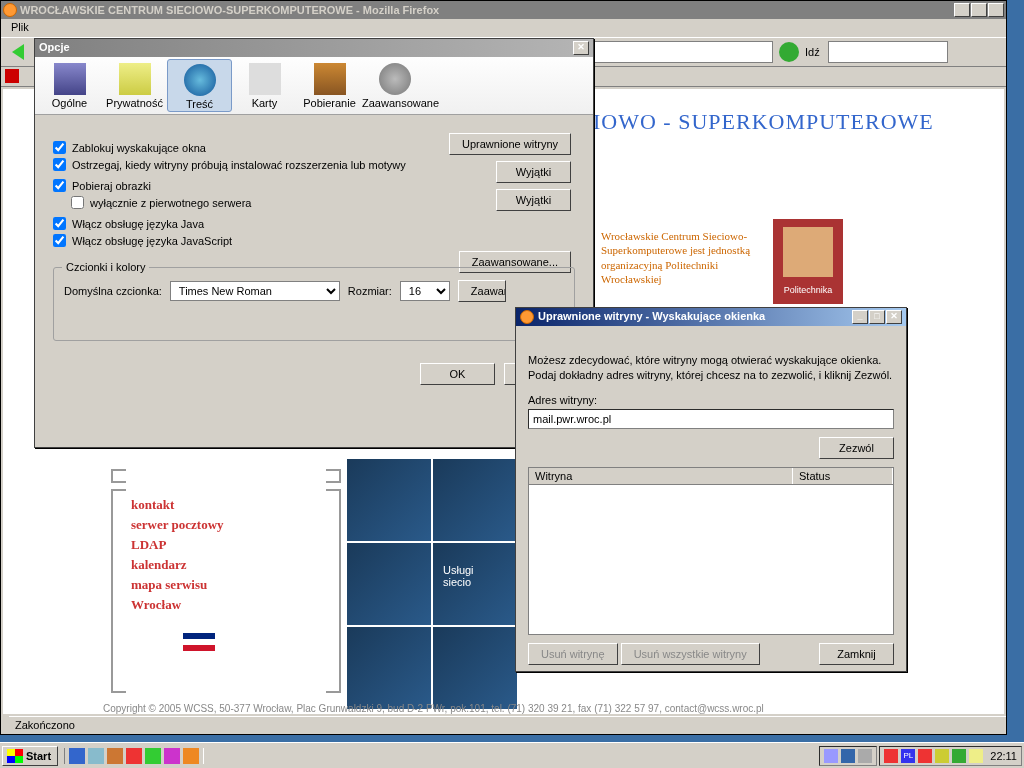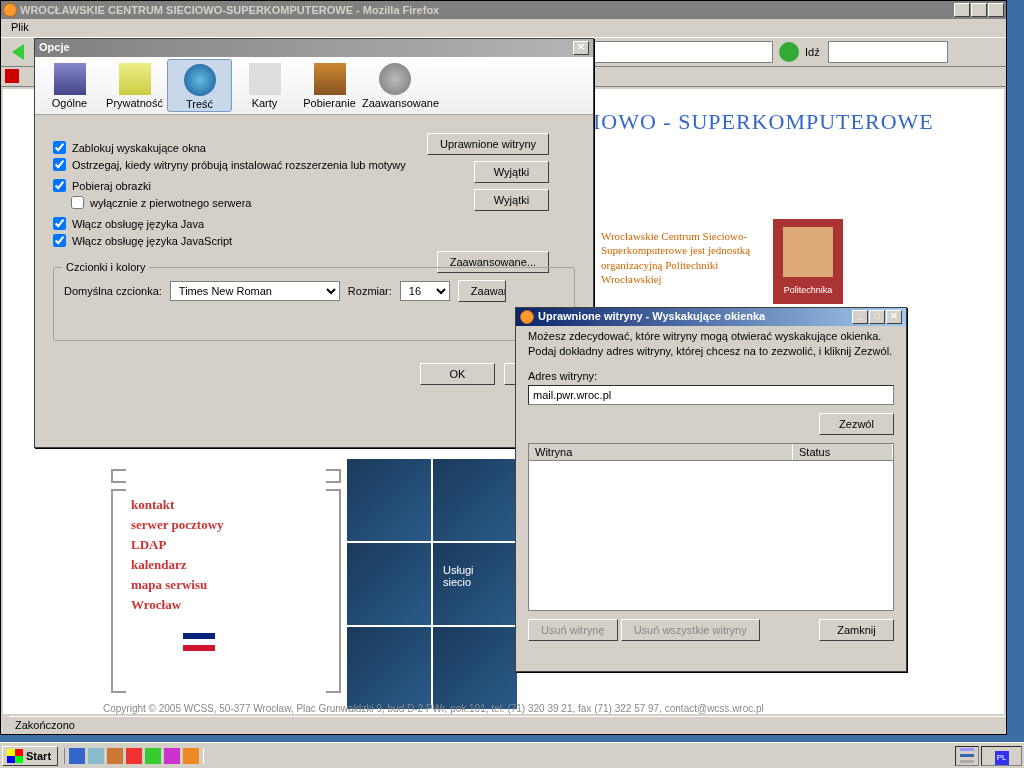--- a/index.html
+++ b/index.html
@@ -53,39 +53,39 @@
 .opt-tabs { height: 58px; background: linear-gradient(#fefefe, #f0f0f0); border-bottom: 1px solid #a0a0a0; display: flex; padding: 2px; }
 .opt-tab { width: 65px; text-align: center; padding: 4px 0; cursor: pointer; }
 .opt-tab.active { background: #c8d8ea; border: 1px solid #7a9ac8; border-radius: 3px; }
 .opt-tab-icon { width: 32px; height: 32px; margin: 0 auto 2px; }
 .opt-body { padding: 12px 18px 8px; }
 .opt-group { border: 1px solid #a0a0a0; border-radius: 3px; padding: 12px 10px 10px; margin: 6px 0; position: relative; }
 .opt-group-title { position: absolute; top: -7px; left: 8px; background: #d4d0c8; padding: 0 4px; font-size: 11px; }
 .chk-row { display: flex; align-items: center; margin: 4px 0; }
 .chk-row input { margin-right: 6px; }
 .btn { height: 22px; padding: 0 12px; background: #d4d0c8; border: 1px solid #fff; border-right-color: #404040; border-bottom-color: #404040; cursor: pointer; font-size: 11px; min-width: 75px; }
-.btn-right { position: absolute; right: 26px; }
+.btn-right { position: absolute; right: 4px; }
 .dlg-btns { text-align: right; padding: 8px 14px; }
 .dlg-btns .btn { margin-left: 6px; }
 .font-row { display: flex; align-items: center; gap: 8px; }
 .sel { height: 20px; background: #fff; border: 1px solid #808080; padding: 0 4px; }
 
 #popup-dialog { top: 307px; left: 515px; width: 392px; height: 365px; }
-.popup-body { padding: 3px 12px; }
+.popup-body { padding: 3px 12px; margin-top: 24px; }
 .popup-desc { margin-bottom: 10px; line-height: 1.4;}
 .text-input { width: 100%; height: 20px; border: 1px inset #808080; background: #fff; padding: 0 4px; }
 .list-header { display: flex; background: #d4d0c8; border: 1px solid #808080; }
 .list-header div { padding: 2px 6px; border-right: 1px solid #fff; }
 .list-body { height: 150px; background: #fff; border: 1px solid #808080; border-top: none; }
 .popup-btns { display: flex; justify-content: space-between; padding: 8px 0 0; }
 
 .taskbar { position: absolute; bottom: 0; left: 0; right: 0; height: 26px; background: #d4d0c8; border-top: 1px solid #fff; display: flex; align-items: center; padding: 0 2px; }
 .start-btn { height: 20px; padding: 0 6px 0 4px; background: #d4d0c8; border: 1px solid #fff; border-right-color: #404040; border-bottom-color: #404040; font-weight: bold; display: flex; align-items: center; gap: 3px; }
 .start-logo { width: 16px; height: 14px; background: conic-gradient(#f00 0 90deg, #0f0 90deg 180deg, #00f 180deg 270deg, #ff0 270deg); }
-.tray { margin-left: auto; display: flex; align-items: center; gap: 3px; border: 1px inset #808080; padding: 1px 4px; height: 20px; flex-direction: column; }
+.tray { margin-left: auto; display: flex; align-items: center; gap: 3px; border: 1px inset #808080; padding: 1px 4px; height: 20px; }
 .tray-icon { width: 14px; height: 14px; }
 .clock { margin-left: 4px; }
 .qlaunch { display: flex; gap: 3px; margin-left: 6px; border-left: 1px solid #808080; border-right: 1px solid #fff; padding: 0 4px; }
 .qlaunch div { width: 16px; height: 16px; }
 </style>
 </head>
 <body>
 
 <div class="main-window">
   <div class="titlebar">

